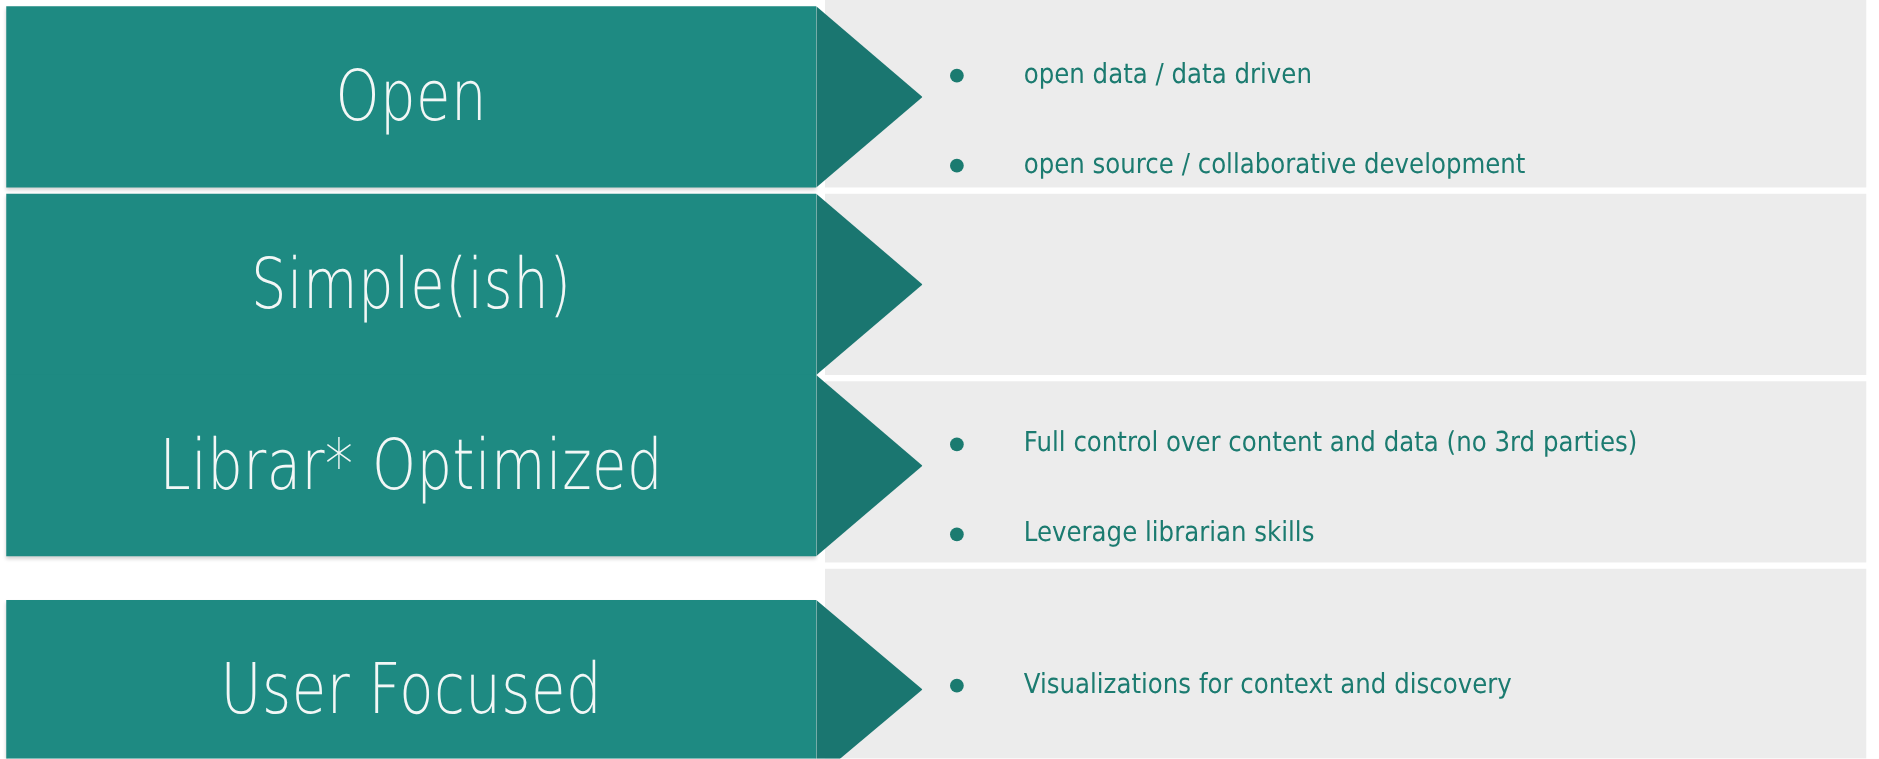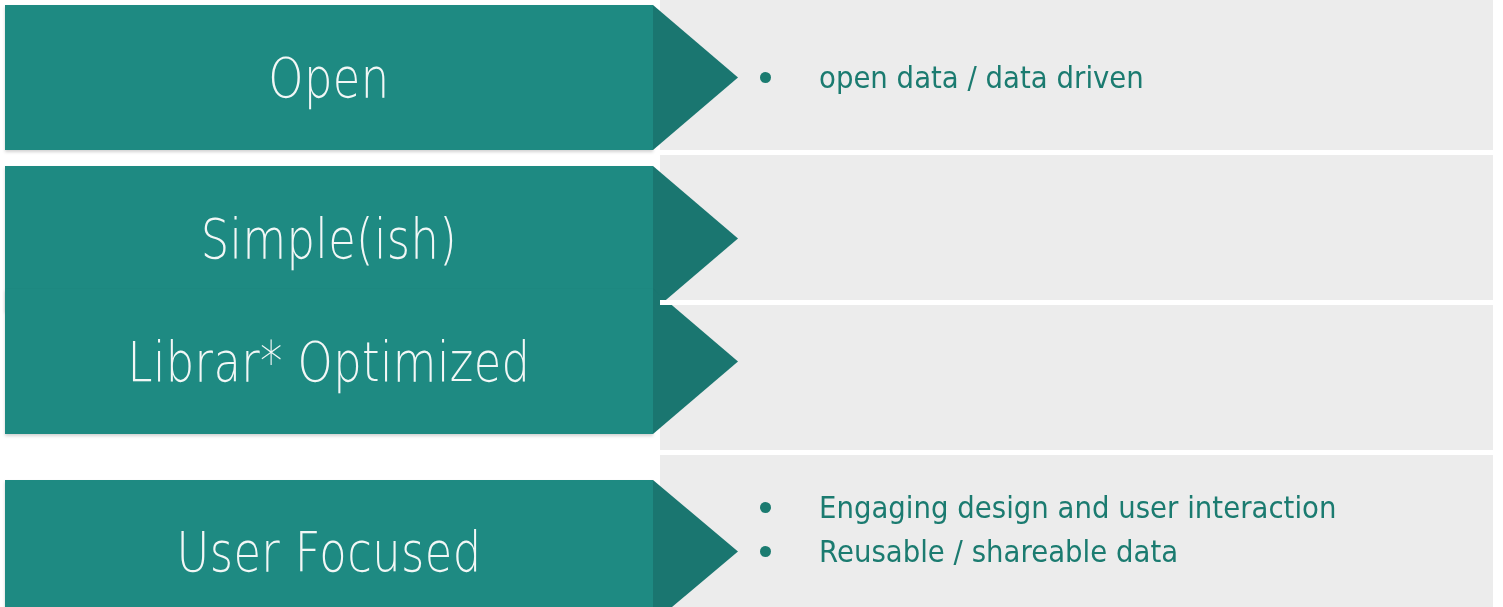--- a/index.html
+++ b/index.html
@@ -105,23 +105,24 @@
     display: flex;
     flex-direction: column;
     justify-content: center;
     gap: 9px;
   }
   .bullet-item {
     display: flex;
     align-items: center;
     color: #1b7b70;
     font-family: "DejaVu Sans", sans-serif;
-    font-size: 31px;
+    font-size: 22px;
     line-height: 1.12;
     white-space: nowrap;
+    margin-top: 38px;
   }
   .bullet-dot {
     flex: 0 0 auto;
     width: 11px;
     height: 11px;
     border-radius: 50%;
     background: #1b7b70;
     margin-right: 48px;
   }
   .bullet-text {
@@ -141,61 +142,71 @@
     <div class="arrow">
       <div class="arrow-body"></div>
       <div class="arrow-head"></div>
       <div class="arrow-label">Open</div>
     </div>
     <div class="bullets">
       <div class="bullet-item">
         <span class="bullet-dot"></span>
         <span class="bullet-text">open data / data driven</span>
       </div>
+      <div class="bullet-item">
+        <span class="bullet-dot"></span>
+        <span class="bullet-text">open source / collaborative development</span>
+      </div>
     </div>
   </div>
 
   <div class="panel-gap" style="top:150px;"></div>
 
-  <div class="row" style="top:166px;height:145px;">
+  <div class="row" style="top:155px;height:145px;">
     <div class="arrow">
       <div class="arrow-body"></div>
       <div class="arrow-head"></div>
       <div class="arrow-label">Simple(ish)</div>
     </div>
     <div class="bullets">
     </div>
   </div>
 
   <div class="panel-gap" style="top:300px;"></div>
 
-  <div class="row" style="top:289px;height:145px;">
+  <div class="row" style="top:300px;height:145px;">
     <div class="arrow">
       <div class="arrow-body"></div>
       <div class="arrow-head"></div>
       <div class="arrow-label">Librar* Optimized</div>
     </div>
+    <div class="bullets">
+      <div class="bullet-item">
+        <span class="bullet-dot"></span>
+        <span class="bullet-text">Full control over content and data (no 3rd parties)</span>
+      </div>
+      <div class="bullet-item">
+        <span class="bullet-dot"></span>
+        <span class="bullet-text">Leverage librarian skills</span>
+      </div>
+    </div>
   </div>
 
   <div class="panel-gap" style="top:450px;"></div>
 
   <div class="row" style="top:480px;height:143px;">
     <div class="arrow">
       <div class="arrow-body"></div>
       <div class="arrow-head"></div>
       <div class="arrow-label">User Focused</div>
     </div>
   </div>
 
   <div class="row" style="top:452px;height:155px;">
     <div class="bullets">
       <div class="bullet-item">
         <span class="bullet-dot"></span>
-        <span class="bullet-text">Engaging design and user interaction</span>
-      </div>
-      <div class="bullet-item">
-        <span class="bullet-dot"></span>
-        <span class="bullet-text">Reusable / shareable data</span>
+        <span class="bullet-text">Visualizations for context and discovery</span>
       </div>
     </div>
   </div>
 
 </div>
 
 </body></html>

